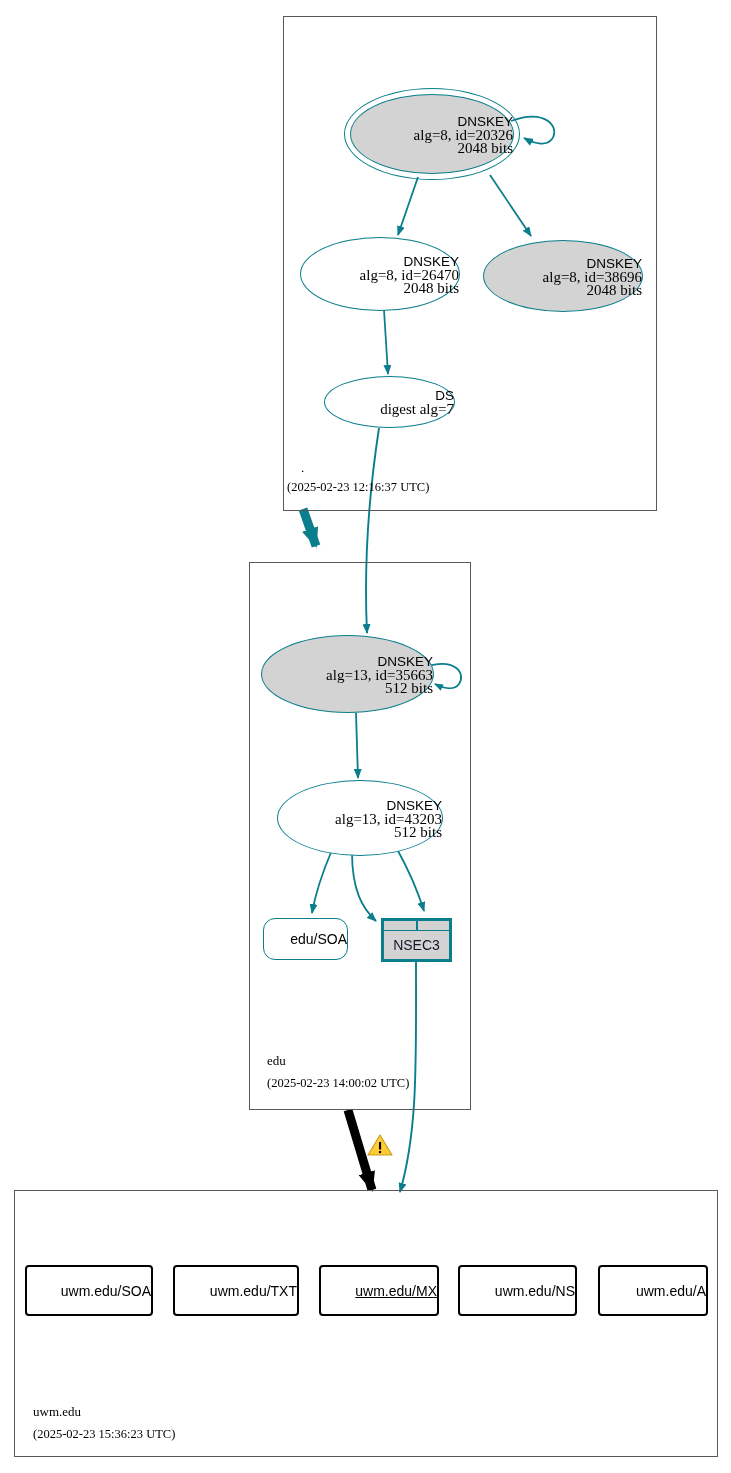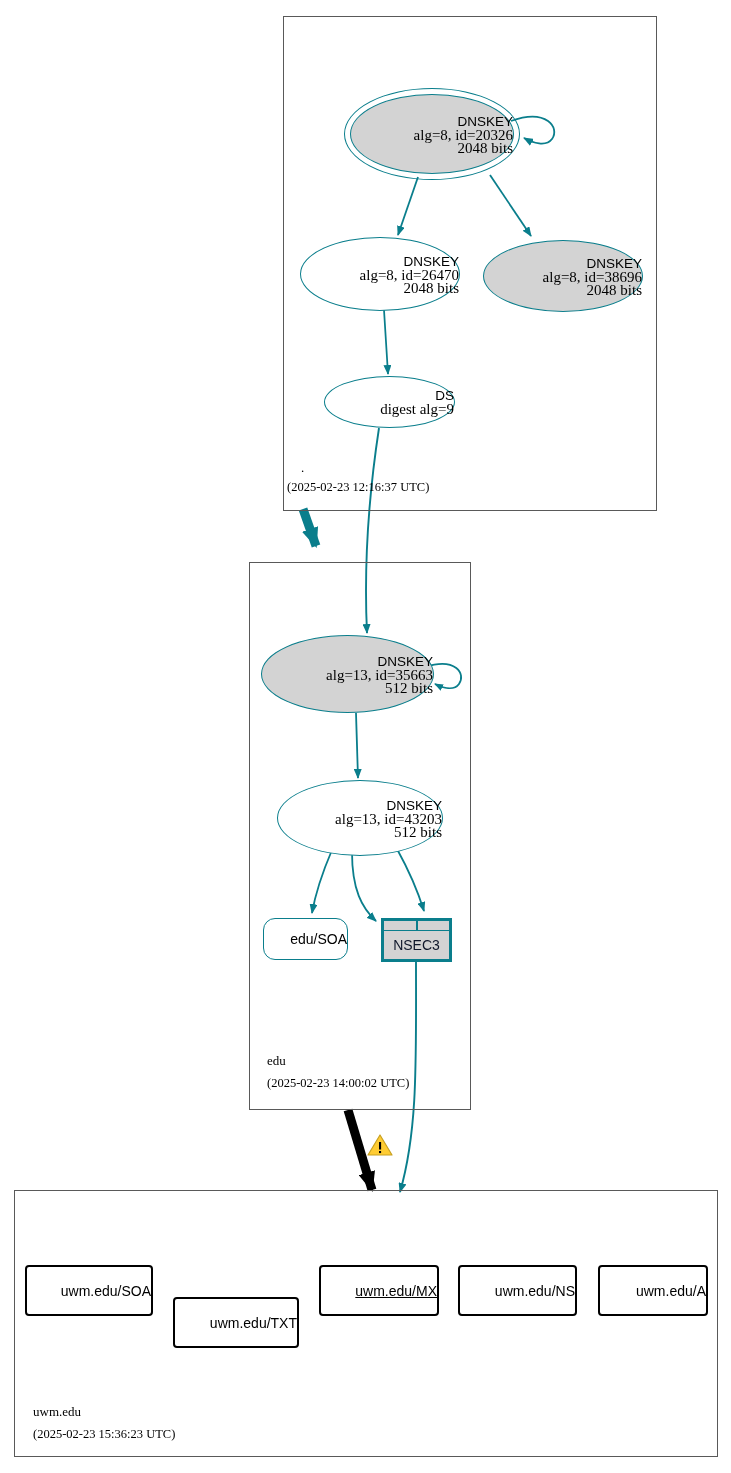--- a/index.html
+++ b/index.html
@@ -221,21 +221,21 @@
 </div>
 
 <div class="node ellipse fill-gray" style="left:483px; top:240px; width:160px; height:72px;">
   <div class="t1">DNSKEY</div>
   <div class="t2">alg=8, id=38696</div>
   <div class="t3">2048 bits</div>
 </div>
 
 <div class="node ellipse fill-white" style="left:324px; top:376px; width:131px; height:52px;">
   <div class="t1">DS</div>
-  <div class="t2">digest alg=9</div>
+  <div class="t2">digest alg=7</div>
 </div>
 
 <div class="zone-box" style="left:249px; top:562px; width:222px; height:548px;"></div>
 
 <div class="zone-label zone-name" style="left:267px; top:1053px;">edu</div>
 <div class="zone-label zone-time" style="left:267px; top:1075px;">(2025-02-23 14:00:02 UTC)</div>
 
 <div class="node ellipse fill-gray" style="left:261px; top:635px; width:173px; height:78px;">
   <div class="t1">DNSKEY</div>
   <div class="t2">alg=13, id=35663</div>
@@ -268,21 +268,21 @@
 
 <div class="zone-box" style="left:14px; top:1190px; width:704px; height:267px;"></div>
 
 <div class="zone-label zone-name" style="left:33px; top:1404px;">uwm.edu</div>
 <div class="zone-label zone-time" style="left:33px; top:1426px;">(2025-02-23 15:36:23 UTC)</div>
 
 <div class="node rrset" style="left:25px; top:1265px; width:128px; height:51px;">
   <div class="t1">uwm.edu/SOA</div>
 </div>
 
-<div class="node rrset" style="left:173px; top:1265px; width:126px; height:51px;margin-top:32px;">
+<div class="node rrset" style="left:173px; top:1265px; width:126px; height:51px;">
   <div class="t1">uwm.edu/TXT</div>
 </div>
 
 <div class="node rrset" style="left:319px; top:1265px; width:120px; height:51px;text-decoration:underline;">
   <div class="t1">uwm.edu/MX</div>
 </div>
 
 <div class="node rrset" style="left:458px; top:1265px; width:119px; height:51px;">
   <div class="t1">uwm.edu/NS</div>
 </div>

